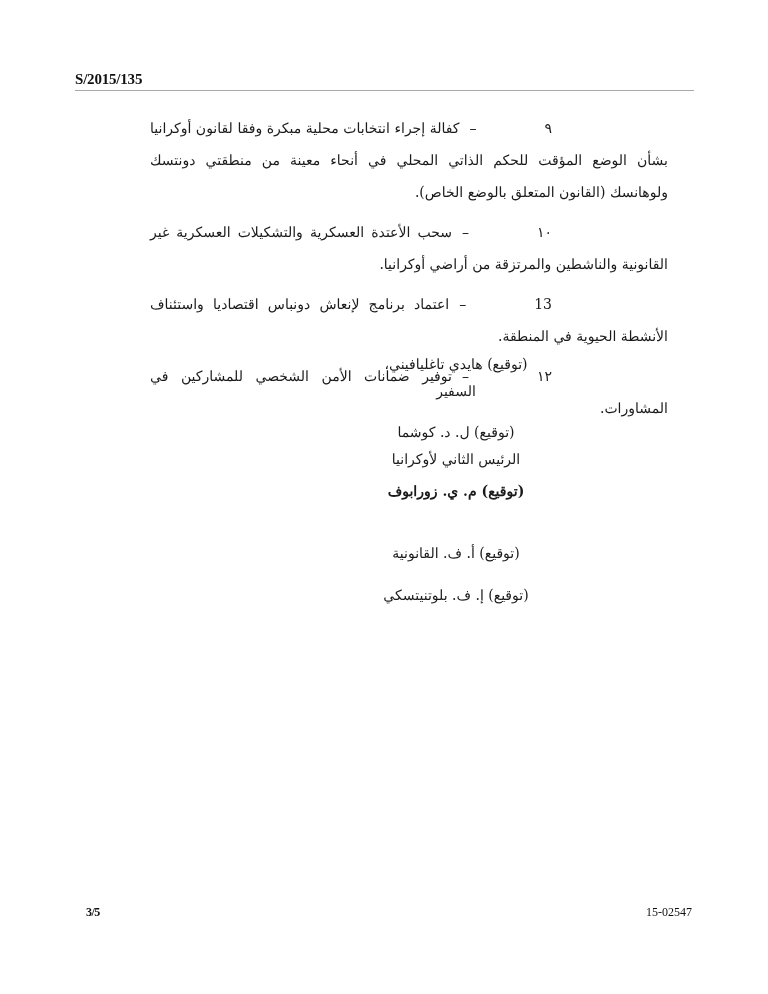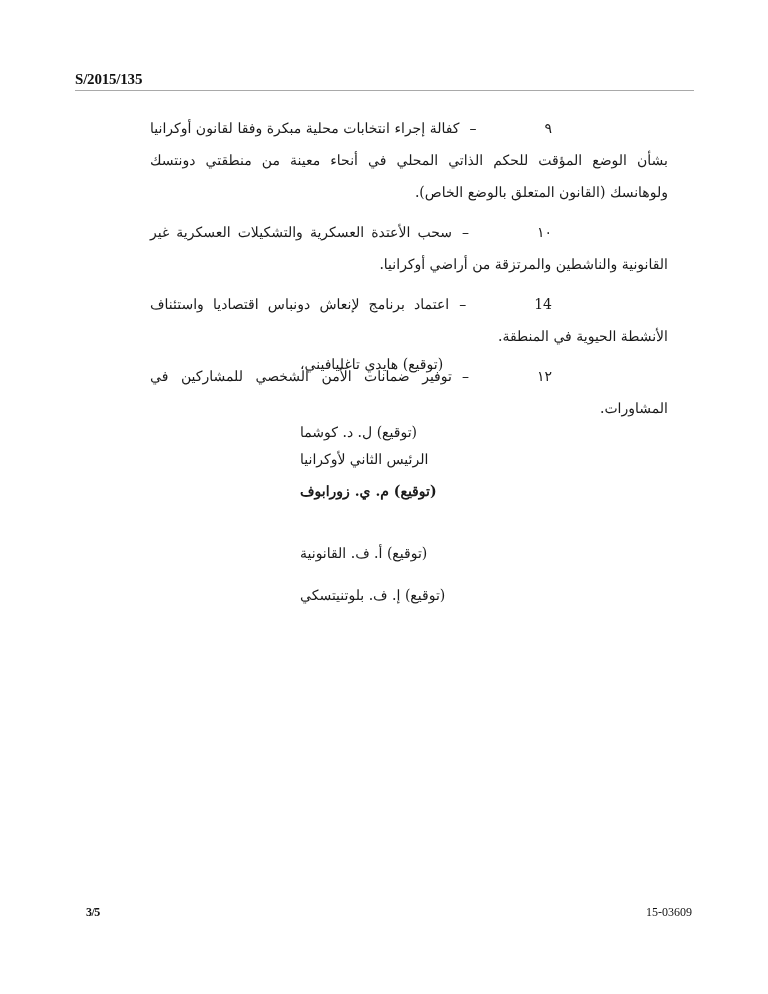--- a/index.html
+++ b/index.html
@@ -53,21 +53,21 @@
     }
     .para .dash {
       display: inline-block;
       margin-left: 10px;
     }
     .sig-block {
       position: absolute;
       left: 300px;
       width: 312px;
       direction: rtl;
-      text-align: left;
+      text-align: center;
       font-size: 14px;
       line-height: 27px;
     }
     .footer-page {
       position: absolute;
       left: 86px;
       top: 905px;
       font-family: "Liberation Serif", serif;
       font-weight: bold;
       font-size: 12px;
@@ -92,29 +92,30 @@
 </div>
 
 <div class="body-block">
   <p class="para">
     <span class="num">٩</span><span class="dash">–</span><span>كفالة إجراء انتخابات محلية مبكرة وفقا لقانون أوكرانيا بشأن الوضع المؤقت للحكم الذاتي المحلي في أنحاء معينة من منطقتي دونتسك ولوهانسك (القانون المتعلق بالوضع الخاص).</span>
   </p>
   <p class="para">
     <span class="num">١٠</span><span class="dash">–</span><span>سحب الأعتدة العسكرية والتشكيلات العسكرية غير القانونية والناشطين والمرتزقة من أراضي أوكرانيا.</span>
   </p>
   <p class="para">
-    <span class="num">14</span><span class="dash">–</span><span>اعتماد برنامج لإنعاش دونباس اقتصاديا واستئناف الأنشطة الحيوية في المنطقة.</span>
+    <span class="num">13</span><span class="dash">–</span><span>اعتماد برنامج لإنعاش دونباس اقتصاديا واستئناف الأنشطة الحيوية في المنطقة.</span>
   </p>
   <p class="para">
     <span class="num">١٢</span><span class="dash">–</span><span>توفير ضمانات الأمن الشخصي للمشاركين في المشاورات.</span>
   </p>
 </div>
 
 <div class="sig-block" style="top:351px;">
   <div>(توقيع) هايدي تاغليافيني،</div>
+  <div>السفير</div>
 </div>
 
 <div class="sig-block" style="top:419px;">
   <div>(توقيع) ل. د. كوشما</div>
   <div>الرئيس الثاني لأوكرانيا</div>
 </div>
 
 <div class="sig-block" style="top:478px;font-weight:bold;">
   <div>(توقيع) م. ي. زورابوف</div>
 </div>
@@ -122,14 +123,14 @@
 <div class="sig-block" style="top:540px;">
   <div>(توقيع) أ. ف. القانونية</div>
 </div>
 
 <div class="sig-block" style="top:582px;">
   <div>(توقيع) إ. ف. بلوتنيتسكي</div>
 </div>
 
 <div>
   <div class="footer-page">3/5</div>
-  <div class="footer-code">15-03609</div>
+  <div class="footer-code">15-02547</div>
 </div>
 
 </body></html>

